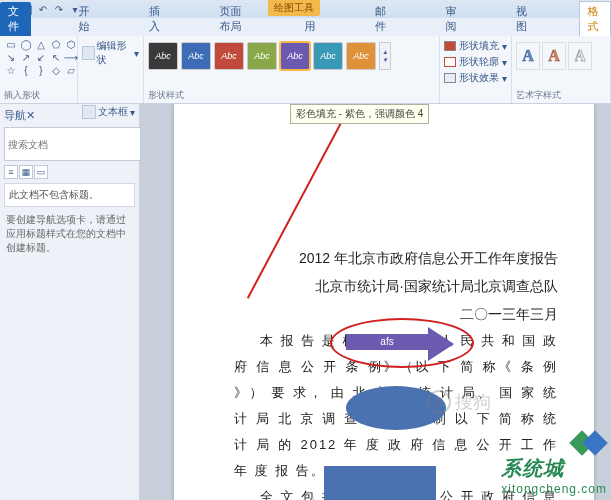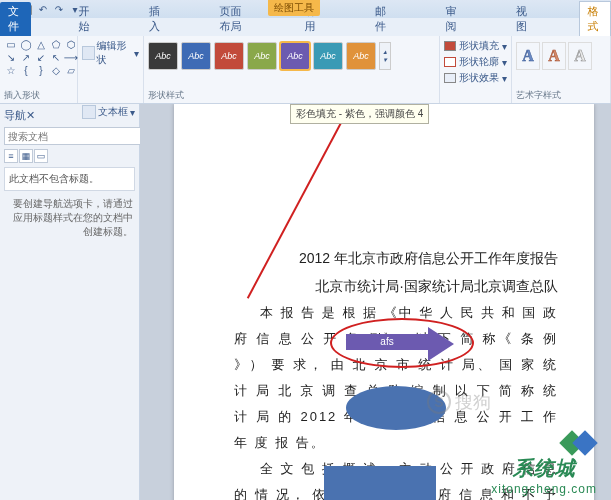--- a/index.html
+++ b/index.html
@@ -46,47 +46,47 @@
 
 .tooltip { position: absolute; top: 104px; left: 290px; background: #fffff0; border: 1px solid #b0b0a0; padding: 2px 5px; font-size: 10px; color: #444; z-index: 50; }
 
 
 .body-area { display: flex; height: calc(500px - 104px); }
 
 
 .nav-pane { width: 140px; background: #eef2f8; border-right: 1px solid #c8d4e4; padding: 4px; display: flex; flex-direction: column; gap: 4px; }
 .nav-pane .hdr { font-size: 11px; color: #3b5a8a; display: flex; justify-content: flex-start; align-items: center; }
 .nav-pane .search { display: flex; }
-.nav-pane .search input { flex: 1; height: 18px; border: 1px solid #c0cad8; font-size: 10px; padding: 0 3px; }
+.nav-pane .search input { flex: 1; height: 18px; border: 1px solid #c0cad8; font-size: 10px; padding: 16px 3px; }
 .nav-pane .search .btn { width: 16px; height: 18px; border: 1px solid #c0cad8; border-left: none; background: #f5f8fc; display: flex; align-items: center; justify-content: center; font-size: 9px; color: #3b5a8a; }
 .nav-pane .tabstrip { display: flex; gap: 1px; }
 .nav-pane .tabstrip span { width: 14px; height: 14px; border: 1px solid #c0cad8; background: #fff; font-size: 9px; display: flex; align-items: center; justify-content: center; color: #3b5a8a; }
 .nav-pane .msg { background: #fff; border: 1px solid #d0d8e4; padding: 4px; font-size: 10px; color: #555; }
-.nav-pane .hint { font-size: 10px; color: #666; padding: 2px; line-height: 1.4; text-align: right; }
+.nav-pane .hint { font-size: 10px; color: #666; padding: 2px; line-height: 1.4; }
 
 
 .doc-wrap { flex: 1; background: #c8d0dc; overflow: hidden; position: relative; }
 .page { position: absolute; left: 34px; top: 0; width: 420px; min-height: 600px; background: #fff; box-shadow: 0 0 4px rgba(0,0,0,.25); padding: 140px 36px 20px 60px; font-family: SimSun, serif; font-size: 13px; line-height: 2.0; color: #222; }
 .page p.center { text-align: right; font-size: 14px; }
 .page p.body { text-align: justify; letter-spacing: 2px; text-indent: 2em; }
 
 
 .arrow { position: absolute; left: 172px; top: 223px; width: 110px; height: 34px; }
 .arrow .body { position: absolute; left: 0; top: 7px; width: 82px; height: 16px; background: #6c5ab0; display: flex; align-items: center; justify-content: center; color: #fff; font-size: 10px; }
 .arrow .head { position: absolute; left: 82px; top: 0; width: 0; height: 0; border-top: 17px solid transparent; border-bottom: 17px solid transparent; border-left: 26px solid #6c5ab0; }
 .arrow-ring { position: absolute; left: 156px; top: 214px; width: 144px; height: 50px; border: 2px solid #d02020; border-radius: 50%; pointer-events: none; }
 .red-line { position: absolute; left: 176px; top: 0; width: 2px; height: 220px; background: #d02020; transform: rotate(28deg); transform-origin: top; pointer-events: none; }
 
 .oval { position: absolute; left: 172px; top: 282px; width: 100px; height: 44px; background: #4a72b0; border-radius: 50%; }
 .rect { position: absolute; left: 150px; top: 362px; width: 112px; height: 36px; background: #4a72b0; }
 
 
 .sogou { position: absolute; right: 120px; bottom: 86px; color: rgba(120,120,120,.35); font-size: 18px; display: flex; align-items: center; gap: 4px; pointer-events: none; }
 .sogou .circ { width: 24px; height: 24px; border: 2px solid rgba(120,120,120,.35); border-radius: 50%; display: flex; align-items: center; justify-content: center; font-size: 14px; font-weight: bold; }
-.xtc { position: absolute; right: 14px; bottom: 4px; text-align: center; pointer-events: none; }
+.xtc { position: absolute; right: 4px; bottom: 4px; text-align: left; pointer-events: none; }
 .xtc .logo { display: flex; justify-content: flex-end; }
 .xtc .sq { width: 18px; height: 18px; transform: rotate(45deg); margin: 3px; }
 .xtc .txt { font-size: 20px; color: #2a8a55; font-weight: bold; font-style: italic; letter-spacing: 1px; }
 .xtc .url { font-size: 12px; color: #2a8a55; letter-spacing: 1px; }
 </style>
 </head>
 <body>
 
 <div class="title-bar">
   <div class="qat">
@@ -209,20 +209,21 @@
       <span>▭</span>
     </div>
     <div class="msg">此文档不包含标题。</div>
     <div class="hint">要创建导航选项卡，请通过应用标题样式在您的文档中创建标题。</div>
   </div>
 
   <div class="doc-wrap">
     <div class="page">
       <p class="center">2012 年北京市政府信息公开工作年度报告</p>
       <p class="center">北京市统计局·国家统计局北京调查总队</p>
+      <p class="center">二〇一三年三月</p>
       <p class="body">本 报 告 是 根 据 《中 华 人 民 共 和 国 政 府 信 息 公 开 条 例》（以 下 简 称《 条 例 》） 要 求， 由 北 京 市 统 计 局、 国 家 统 计 局 北 京 调 查 总 队 编 制 以 下 简 称 统 计 局 的 2012 年 度 政 府 信 息 公 开 工 作 年 度 报 告。</p>
       <p class="body">全 文 包 括 概 述， 主 动 公 开 政 府 信 息 的 情 况， 依 申 请 公 开 政 府 信 息 和 不 予 公 开 政 府 信息公开咨询情况， 政 府 信 息 公 开 申 请 行 政 复 议、 提 起 行 政 诉 讼 情 况， 政 府 信 息 公 开 工 作 存 在 的 主 要 问 题 及 改 进 措 施， 并 附 相 关 的 说 明 的 事 项。</p>
 
       <div class="red-line"></div>
       <div class="arrow">
         <div class="body">afs</div>
         <div class="head"></div>
       </div>
       <div class="arrow-ring"></div>
       <div class="oval"></div>

